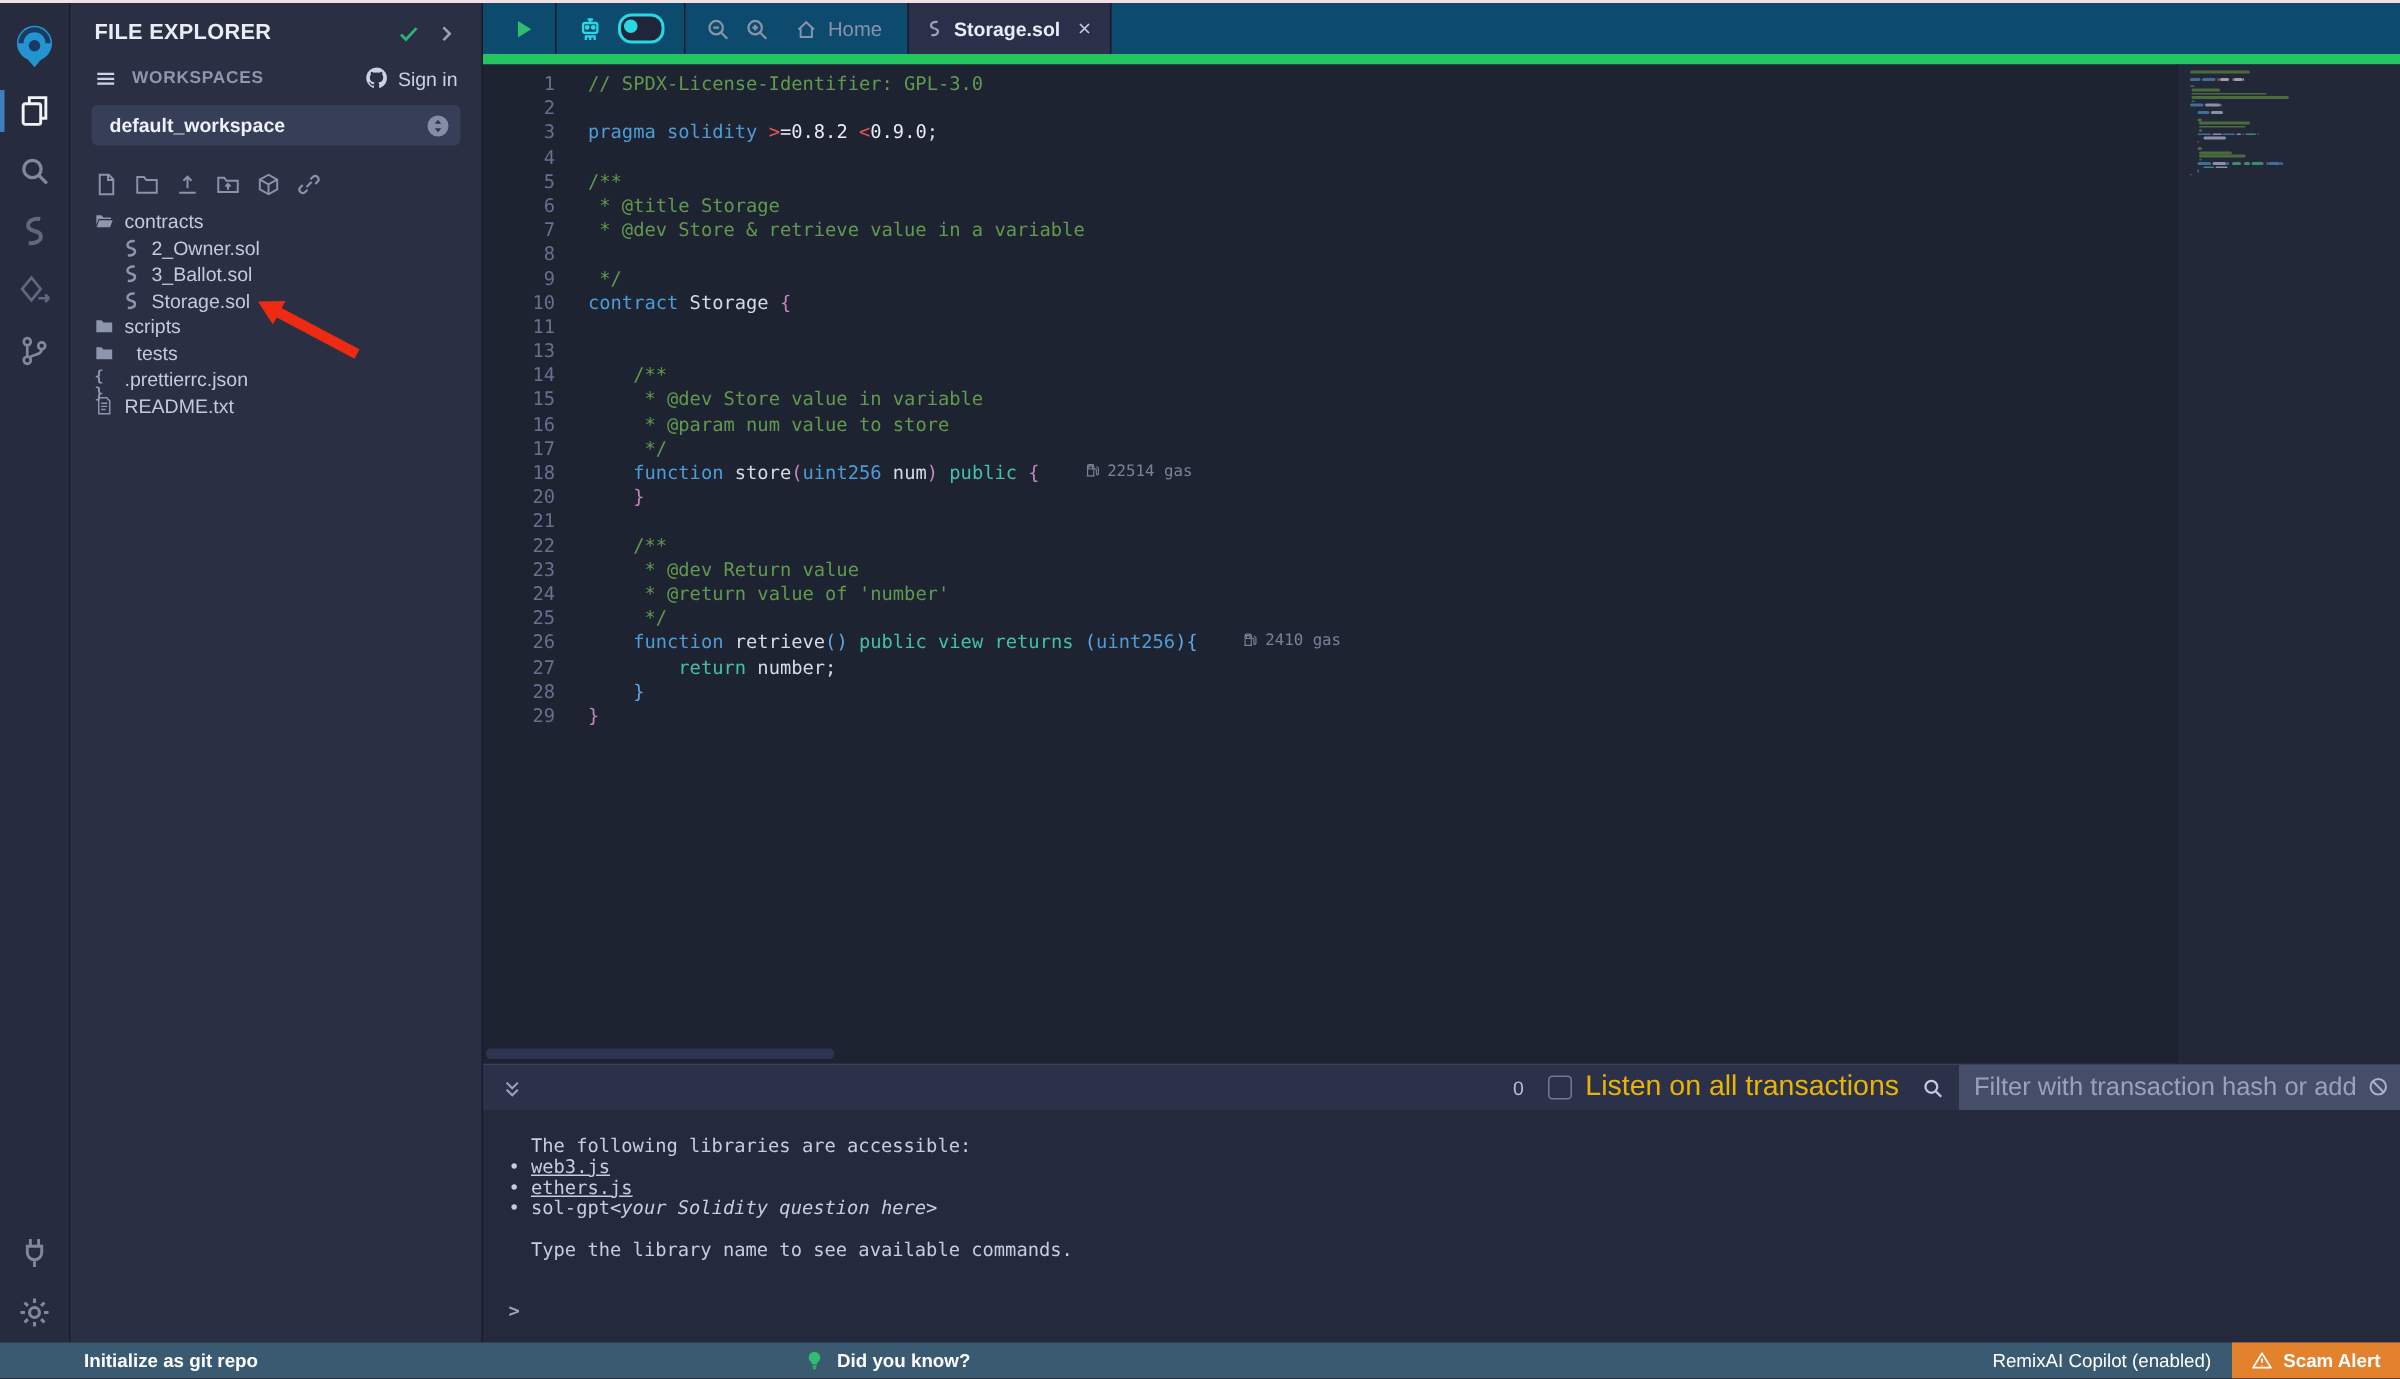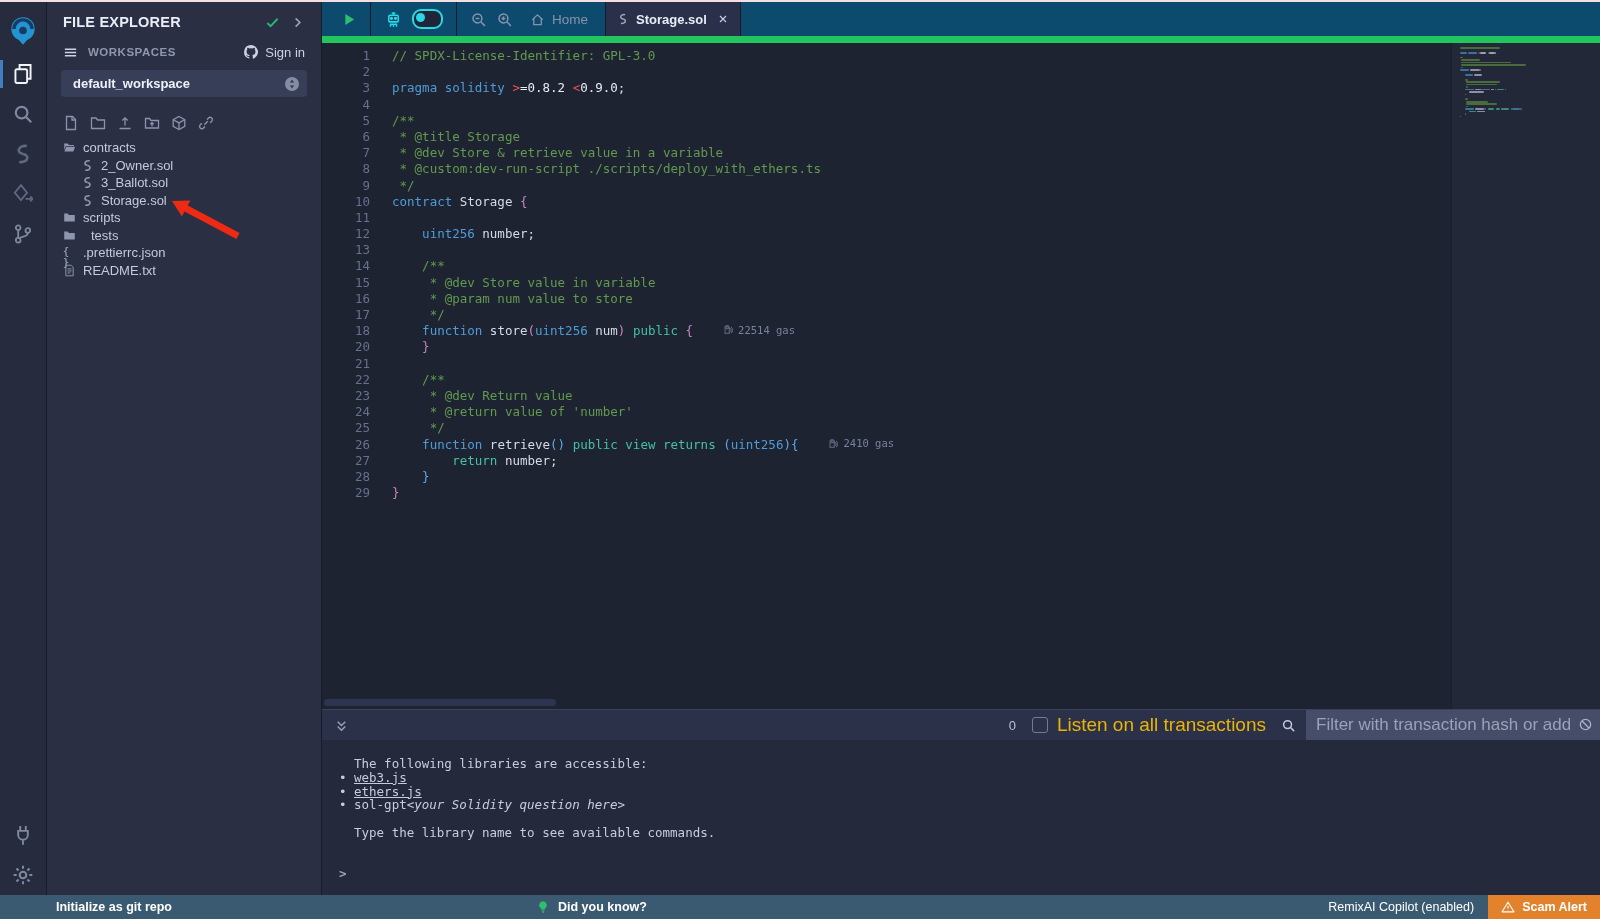--- a/index.html
+++ b/index.html
@@ -383,25 +383,24 @@
 
       <div class="editor">
         <div class="code-area" id="code-area">
             <div class="code-line"><span class="ln">1</span><span class="lc"><span class="tok-c">// SPDX-License-Identifier: GPL-3.0</span></span></div>
             <div class="code-line"><span class="ln">2</span><span class="lc"></span></div>
             <div class="code-line"><span class="ln">3</span><span class="lc"><span class="tok-k">pragma</span><span class="tok-w"> </span><span class="tok-k">solidity</span><span class="tok-w"> </span><span class="tok-r">&gt;</span><span class="tok-num">=0.8.2</span><span class="tok-w"> </span><span class="tok-r">&lt;</span><span class="tok-num">0.9.0</span><span class="tok-w">;</span></span></div>
             <div class="code-line"><span class="ln">4</span><span class="lc"></span></div>
             <div class="code-line"><span class="ln">5</span><span class="lc"><span class="tok-c">/**</span></span></div>
             <div class="code-line"><span class="ln">6</span><span class="lc"><span class="tok-c"> * @title Storage</span></span></div>
             <div class="code-line"><span class="ln">7</span><span class="lc"><span class="tok-c"> * @dev Store &amp; retrieve value in a variable</span></span></div>
-            <div class="code-line"><span class="ln">8</span><span class="lc"><span class="tok-c"> * @custom:dev-run-script ./scripts/deploy_with_ethers.ts</span></span></div>
+            <div class="code-line"><span class="ln">8</span></div>
             <div class="code-line"><span class="ln">9</span><span class="lc"><span class="tok-c"> */</span></span></div>
             <div class="code-line"><span class="ln">10</span><span class="lc"><span class="tok-k">contract</span><span class="tok-w"> Storage </span><span class="tok-p">{</span></span></div>
             <div class="code-line"><span class="ln">11</span><span class="lc"></span></div>
-            <div class="code-line"><span class="ln">12</span><span class="lc"><span class="tok-w">    </span><span class="tok-k">uint256</span><span class="tok-w"> number;</span></span></div>
             <div class="code-line"><span class="ln">13</span><span class="lc"></span></div>
             <div class="code-line"><span class="ln">14</span><span class="lc"><span class="tok-w">    </span><span class="tok-c">/**</span></span></div>
             <div class="code-line"><span class="ln">15</span><span class="lc"><span class="tok-w">    </span><span class="tok-c"> * @dev Store value in variable</span></span></div>
             <div class="code-line"><span class="ln">16</span><span class="lc"><span class="tok-w">    </span><span class="tok-c"> * @param num value to store</span></span></div>
             <div class="code-line"><span class="ln">17</span><span class="lc"><span class="tok-w">    </span><span class="tok-c"> */</span></span></div>
             <div class="code-line"><span class="ln">18</span><span class="lc"><span class="tok-w">    </span><span class="tok-k">function</span><span class="tok-w"> store</span><span class="tok-p">(</span><span class="tok-k">uint256</span><span class="tok-w"> num</span><span class="tok-p">)</span><span class="tok-w"> </span><span class="tok-t">public</span><span class="tok-w"> </span><span class="tok-p">{</span><span class="gas-badge"><svg viewBox="0 0 16 16" fill="none" stroke="currentColor" stroke-width="1.1">
                     <path d="M3 13.5V3.8c0-.7.6-1.3 1.3-1.3h3.4c.7 0 1.3.6 1.3 1.3v9.7M2.2 13.5h7.6M4.3 4h3.4v2.8H4.3z"></path>
                     <path d="M9 6.5h1.6c.5 0 .9.4.9.9v4.1c0 .6.4 1 1 1s1-.4 1-1V6.2L11.6 4.3"></path>
                   </svg><span>22514 gas</span></span></span></div>
             <div class="code-line"><span class="ln">20</span><span class="lc"><span class="tok-w">    </span><span class="tok-p">}</span></span></div>

